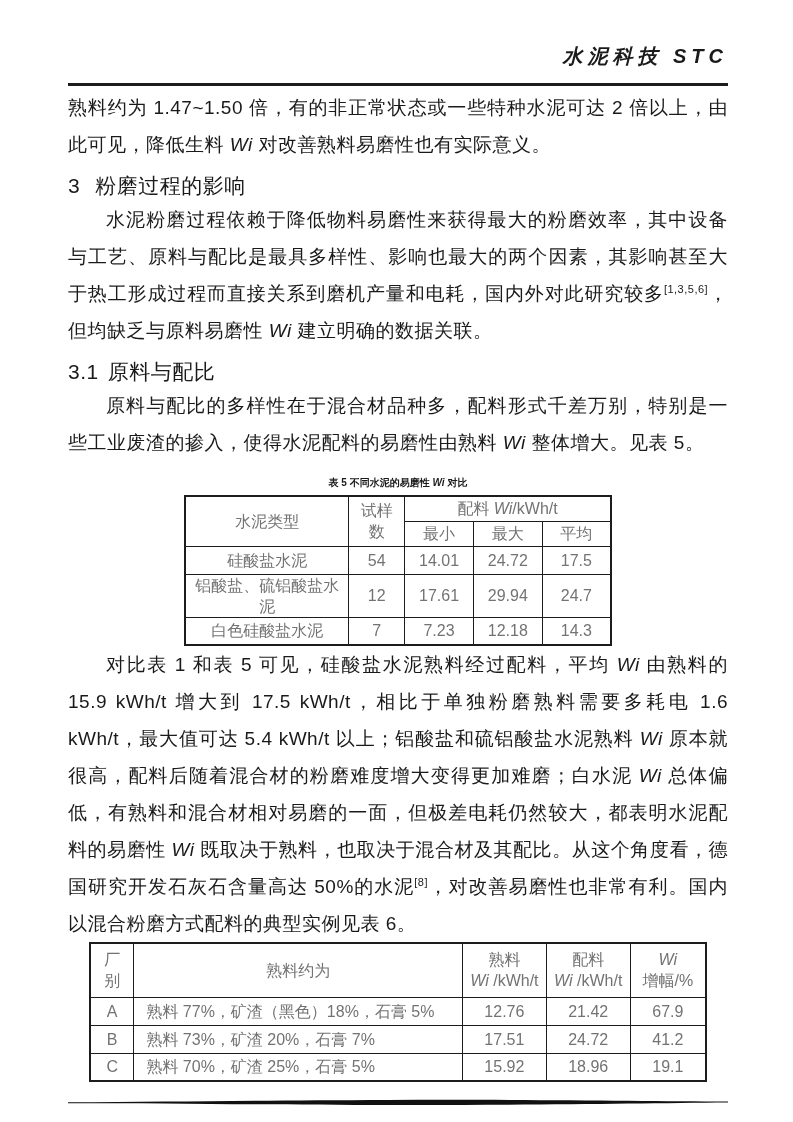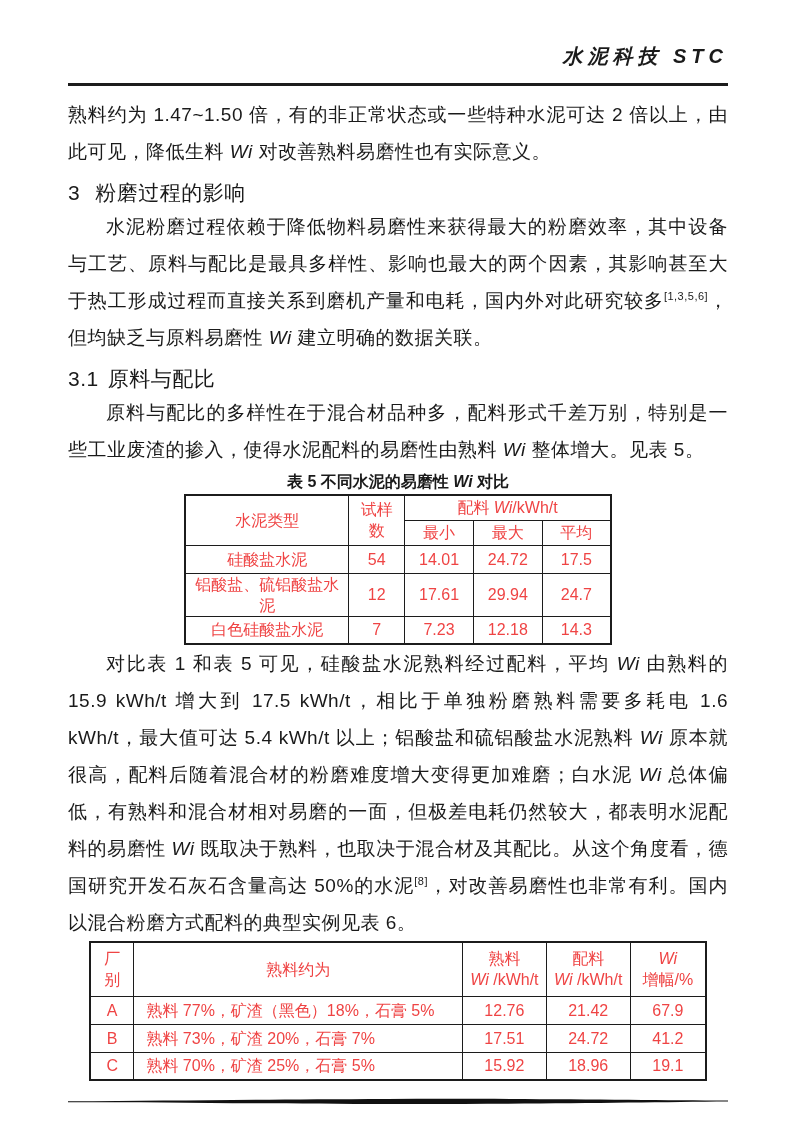--- a/index.html
+++ b/index.html
@@ -24,47 +24,47 @@
   .header-rule { border-top: 3px solid #1c1c1c; margin-top: 11px; }
 
   
   p.body-text {
     font-size: 19px;
     line-height: 37px;
     text-align: justify;
     margin: 0;
     letter-spacing: 0.5px;
   }
-  p.first { margin-top: 10px; }
+  p.first { margin-top: 3px; }
   .indent { text-indent: 2em; }
   i { font-style: italic; }
   sup { font-size: 11px; line-height: 0; }
 
   h2.section {
     font-size: 21px;
     font-weight: normal;
     margin: 7px 0 0 0;
     line-height: 31px;
     letter-spacing: 0.5px;
   }
   h2.section .sec-num { margin-right: 15px; }
   h2.sub .sec-num { margin-right: 9px; }
 
   
   .table-caption {
     text-align: center;
     font-weight: bold;
-    font-size: 16px;
+    font-size: 10px;
     line-height: 23px;
-    margin-top: 2px;
+    margin-top: 10px;
   }
   table {
     border-collapse: collapse;
     font-size: 16px;
-    color: #ef4444;
+    color: #737373;
     border: 2.5px solid #1c1c1c;
   }
   th, td {
     border: 1.5px solid #1c1c1c;
     text-align: center;
     font-weight: normal;
     padding: 0 4px;
     line-height: 21px;
   }
   .t5 { width: 428px; margin: 1px auto 0 auto; }

